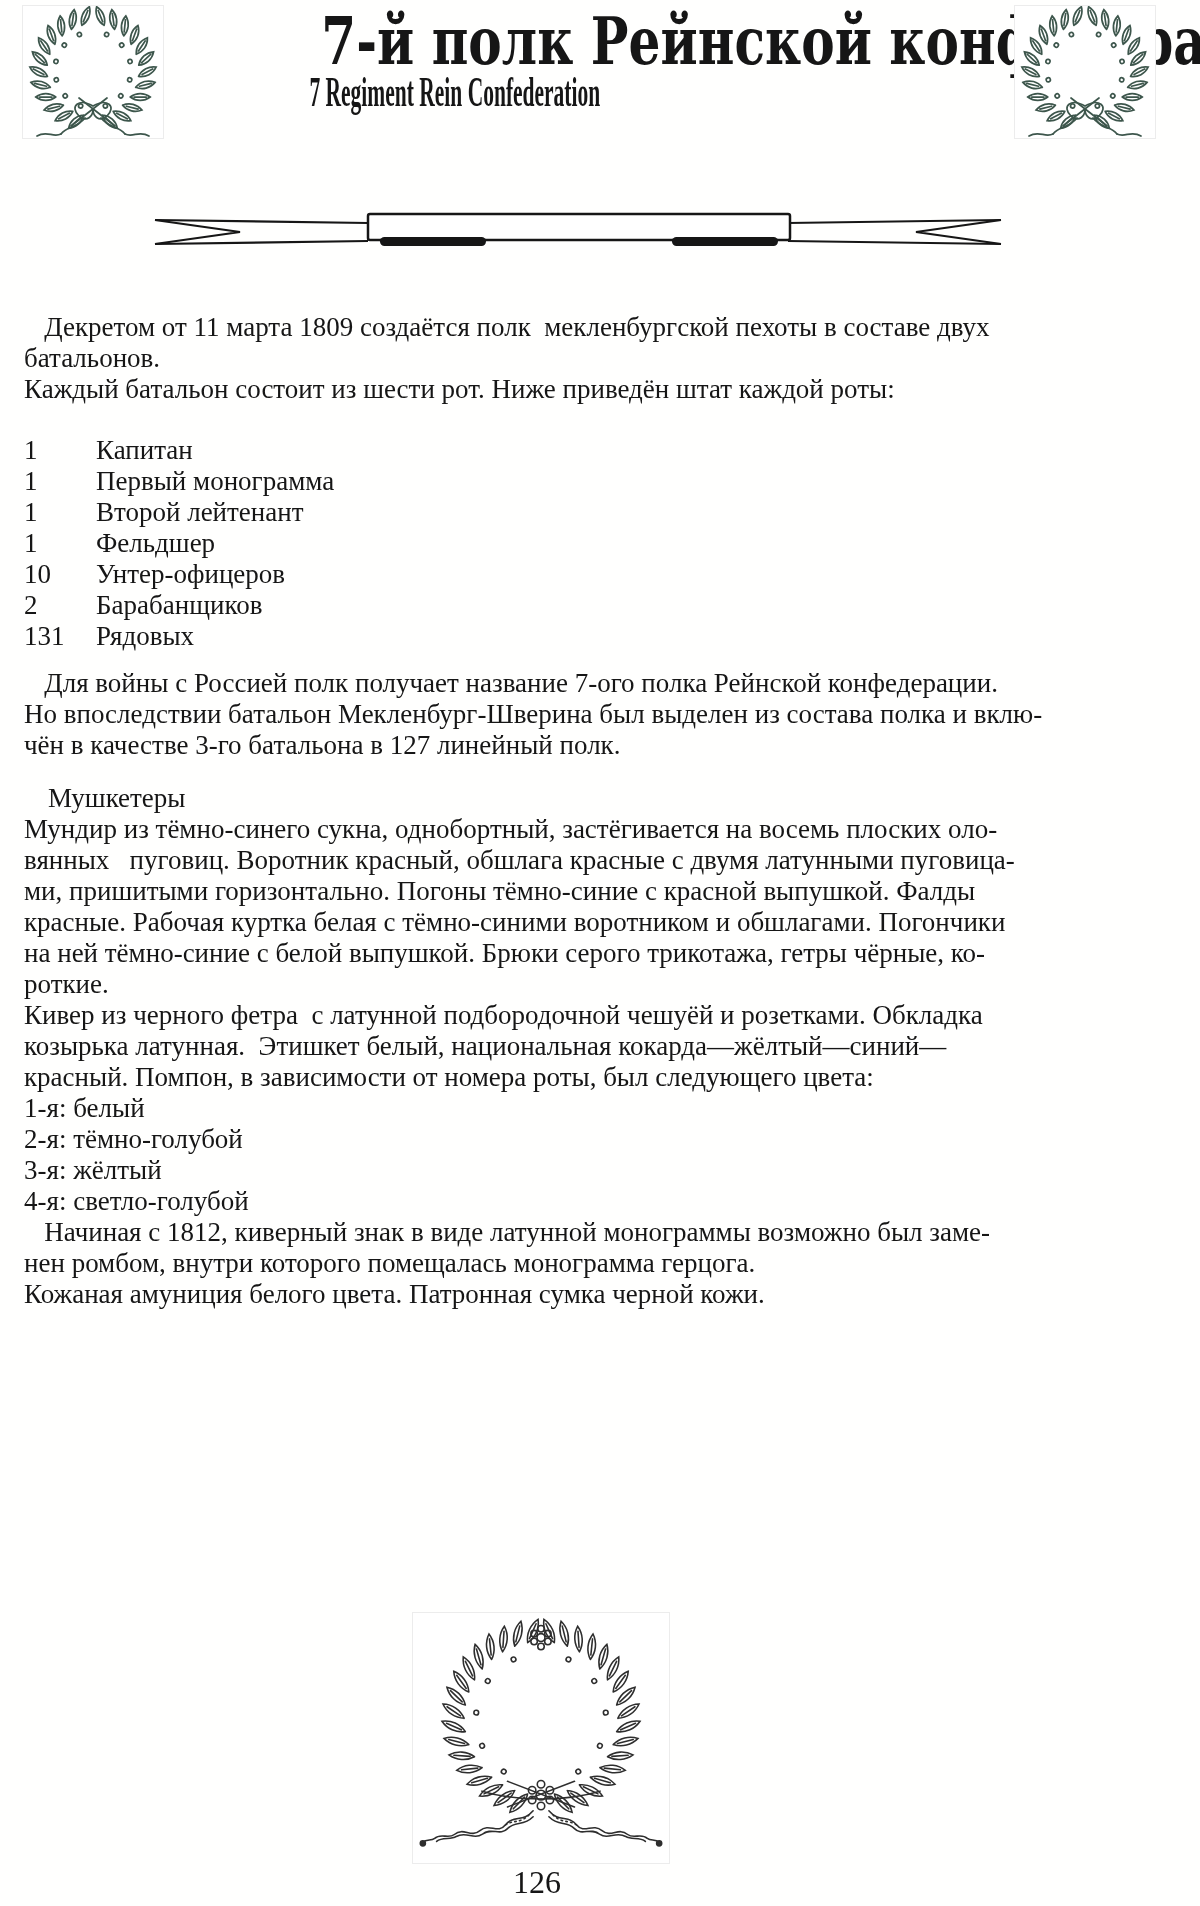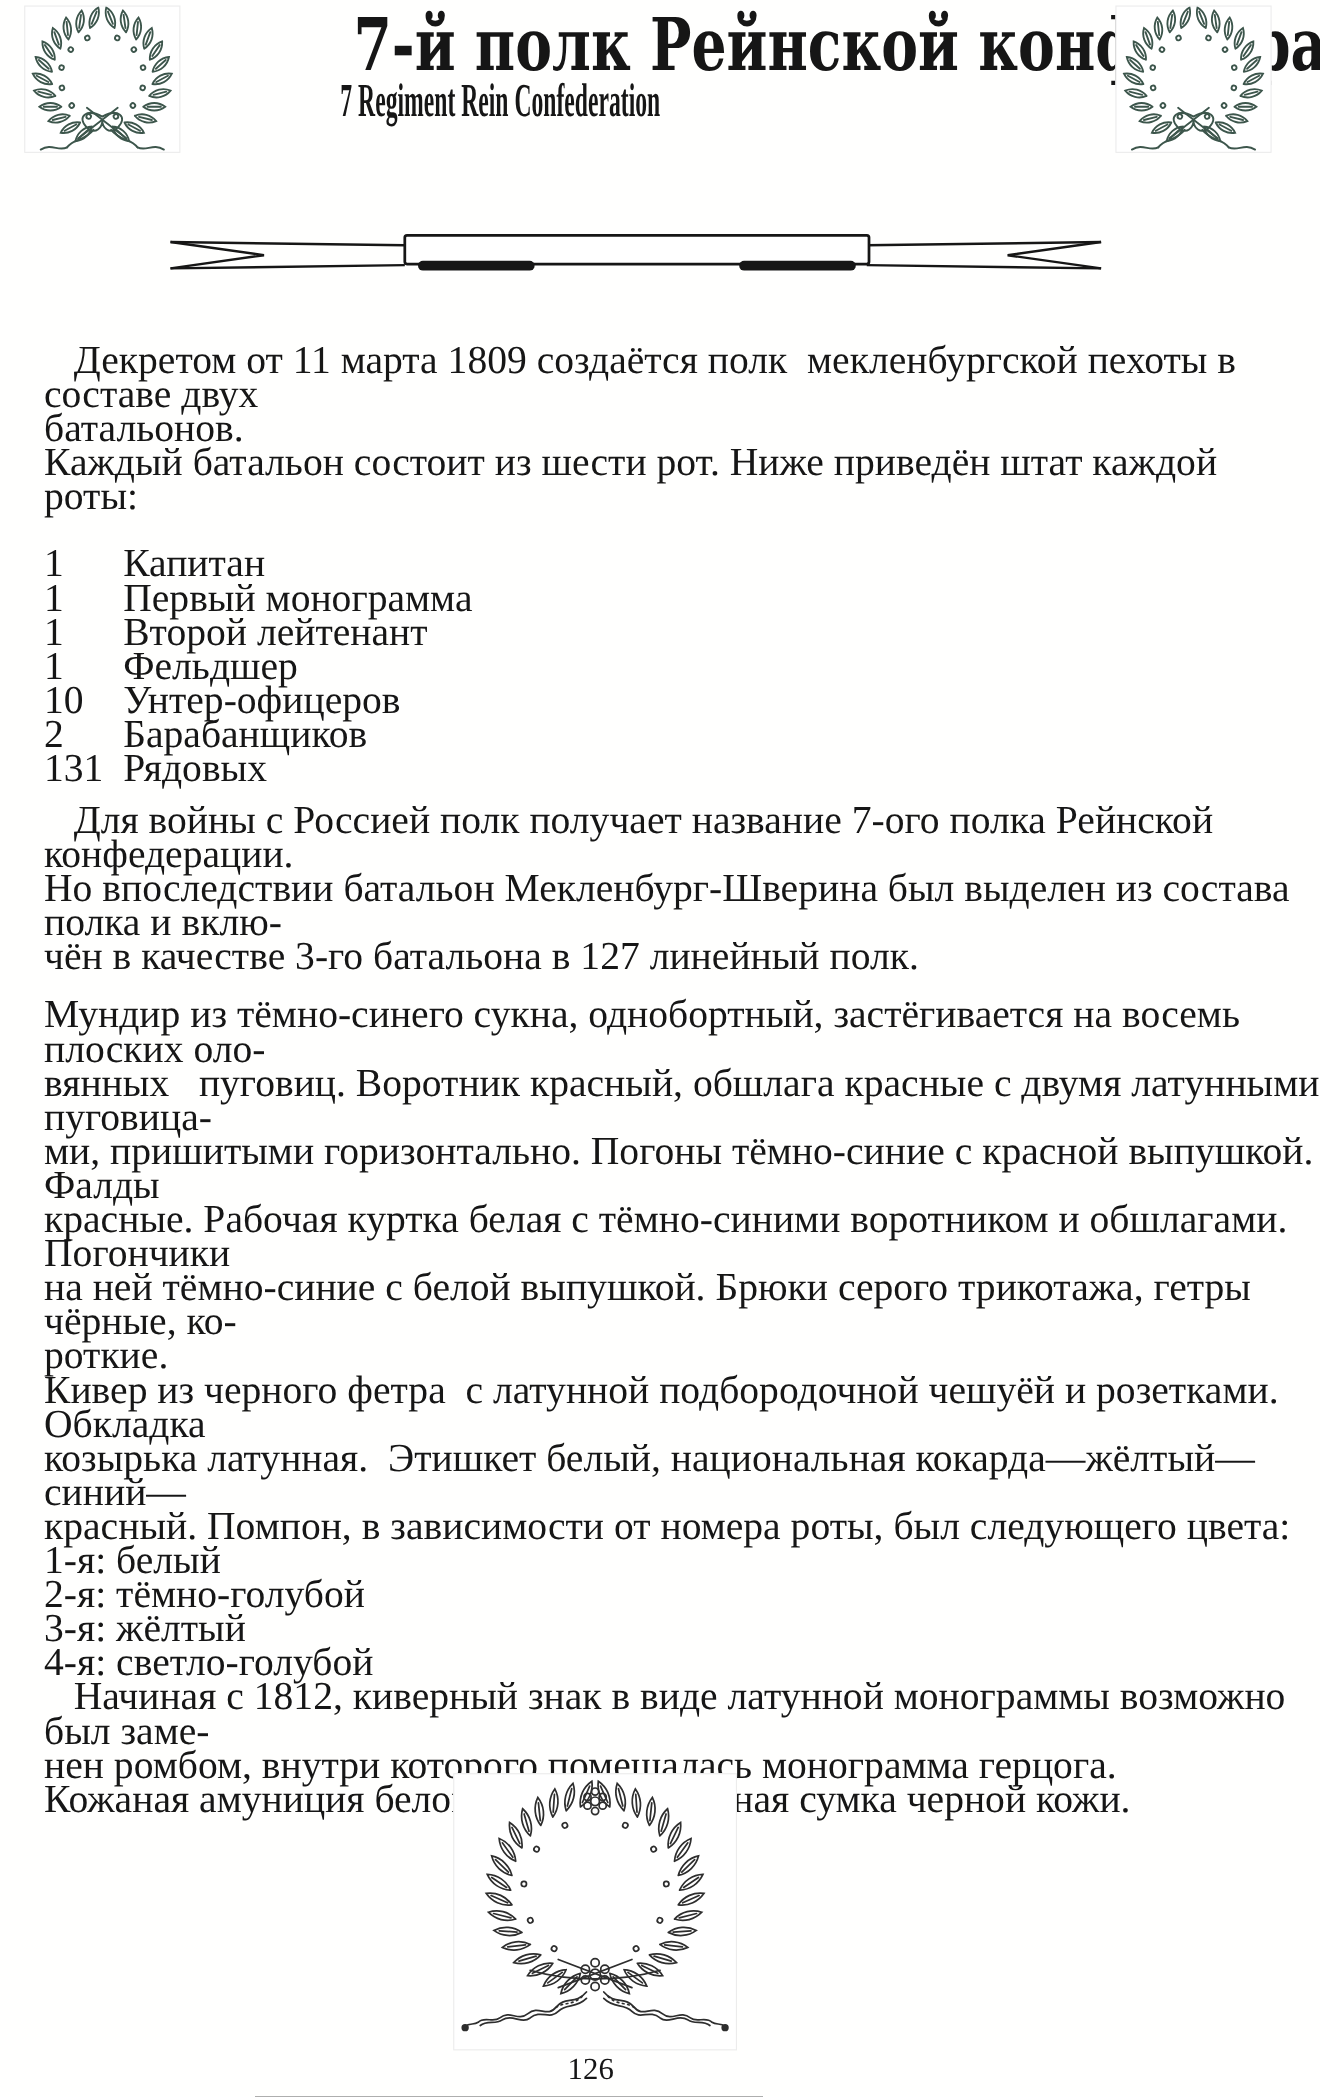--- a/index.html
+++ b/index.html
@@ -50,42 +50,42 @@
     font-family:"Liberation Serif",serif;
     font-weight:bold;
     font-size:43px;line-height:44px;
     white-space:nowrap;
     transform:scaleX(0.5);
   }
   
   .divider{position:absolute;left:150px;top:211px;width:856px;height:38px;color:var(--c-ink);}
   
   .body-col{
-    position:absolute;left:40px;top:300px;width:1160px;
-    font-size:36px;line-height:31px;
+    position:absolute;left:24px;top:300px;width:1160px;
+    font-size:27px;line-height:31px;
   }
   .txt{white-space:pre-wrap;}
   .block-intro{margin-top:12px;}
   .staff-list{margin-top:30px;}
   .staff-row{display:flex;}
   .staff-count{width:72px;flex:0 0 72px;}
   .block-renaming{margin-top:16px;}
   .section{margin-top:22px;}
   .section.grenadiers{margin-top:36px;}
   .section.voltigeurs{margin-top:20px;}
   .section-heading{padding-left:24px;}
   
   .bottom-img{
     position:absolute;left:412px;top:1612px;width:258px;height:252px;
     background:#fff;border:1px solid var(--c-scanline);box-sizing:border-box;
   }
   .bottom-img svg{width:100%;height:100%;}
   .page-number{
     position:absolute;left:457px;top:1866px;width:160px;
-    text-align:center;font-size:28px;line-height:32px;
+    text-align:center;font-size:32px;line-height:32px;
   }
 </style>
 </head>
 <body>
 
 <div class="page">
 
   <div class="corner-img left">
     <svg viewBox="0 0 140 132" aria-hidden="true">
       <g id="wreathTopArt">
@@ -187,20 +187,21 @@
         <span class="staff-count">131</span>
         <span>Рядовых</span>
       </div>
     </div>
 
     <div class="txt block-renaming">   Для войны с Россией полк получает название 7-ого полка Рейнской конфедерации.
 Но впоследствии батальон Мекленбург-Шверина был выделен из состава полка и вклю-
 чён в качестве 3-го батальона в 127 линейный полк.</div>
 
     <div class="section musketeers">
+      <div class="section-heading">Мушкетеры</div>
       <div class="txt">Мундир из тёмно-синего сукна, однобортный, застёгивается на восемь плоских оло-
 вянных   пуговиц. Воротник красный, обшлага красные с двумя латунными пуговица-
 ми, пришитыми горизонтально. Погоны тёмно-синие с красной выпушкой. Фалды
 красные. Рабочая куртка белая с тёмно-синими воротником и обшлагами. Погончики
 на ней тёмно-синие с белой выпушкой. Брюки серого трикотажа, гетры чёрные, ко-
 роткие.
 Кивер из черного фетра  с латунной подбородочной чешуёй и розетками. Обкладка
 козырька латунная.  Этишкет белый, национальная кокарда—жёлтый—синий—
 красный. Помпон, в зависимости от номера роты, был следующего цвета:
 1-я: белый

